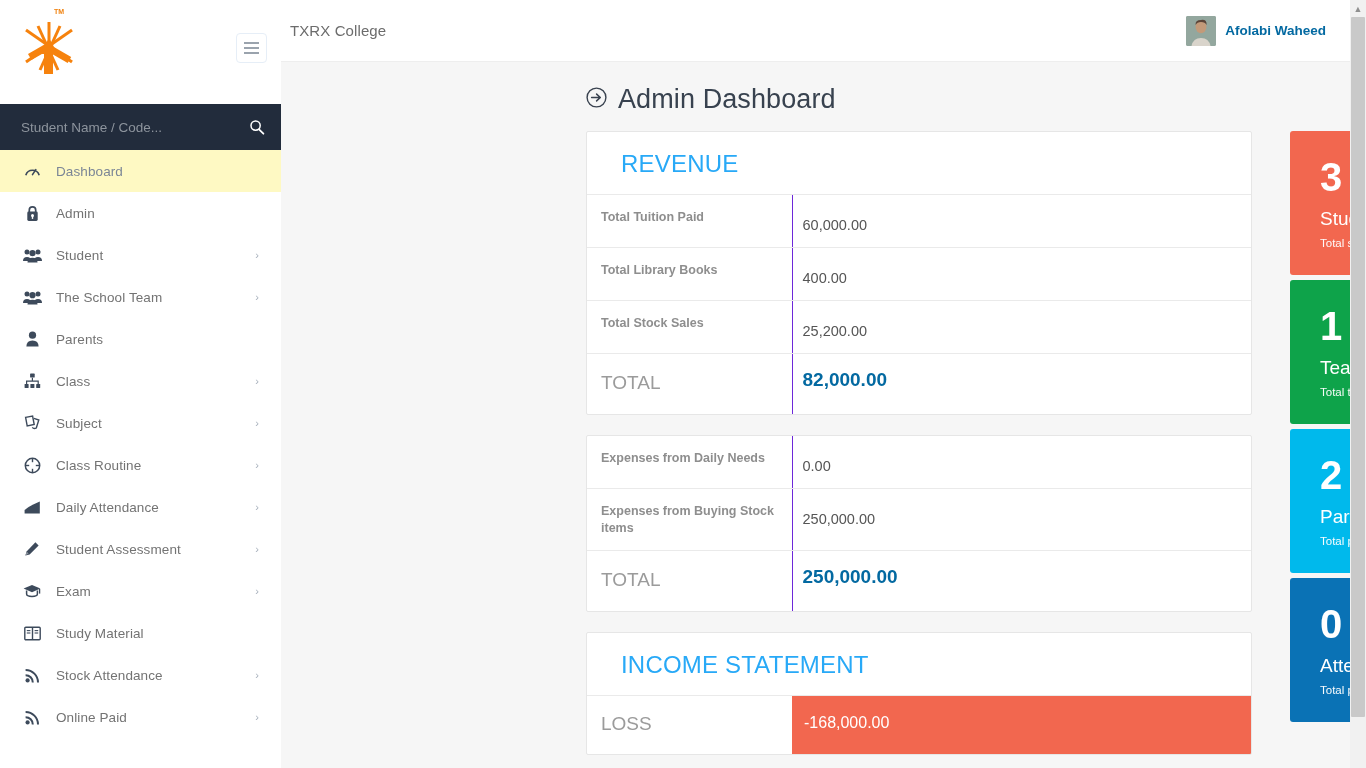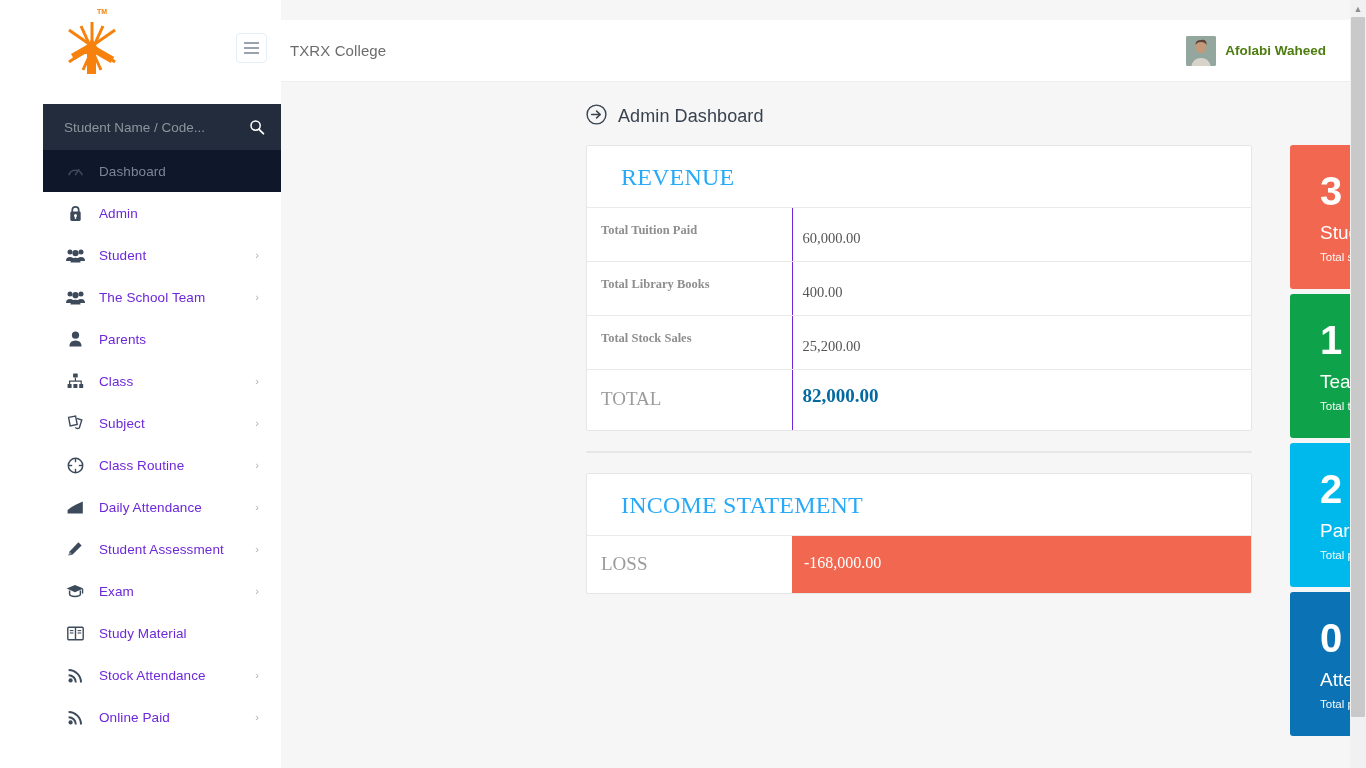--- a/index.html
+++ b/index.html
@@ -11,21 +11,20 @@
   }
   .app { position: relative; width: 1366px; height: 768px; display: flex; }
 
   
   .sidebar {
     width: 281px; height: 768px;
     background: #ffffff;
     flex: 0 0 281px;
     position: relative;
     overflow: hidden;
-    padding-left: 43px;
   }
   .logo-area {
     height: 104px;
     background: #ffffff;
     display: flex; align-items: center;
     position: relative;
   }
   .logo-mark {
     position: absolute; left: 18px; top: 10px;
     width: 62px; height: 70px;
@@ -63,30 +62,30 @@
   .search-ico { width: 16px; height: 16px; flex: 0 0 16px; }
 
   .menu { list-style: none; }
   .menu-item {
     display: flex; align-items: center;
     height: 42px;
     padding: 0 16px 0 22px;
     cursor: pointer;
     position: relative;
   }
-  .menu-item.active { background: #0f172a; }
+  .menu-item.active { background: #fef9c3; }
   .menu-item .mi-icon {
     width: 20px; flex: 0 0 20px;
     display: flex; align-items: center; justify-content: center;
     color: #3c4a5c;
     margin-right: 14px;
   }
   .menu-item .mi-label {
     font-size: 13.5px;
-    color: #6d28d9;
+    color: #737373;
     letter-spacing: .1px;
     white-space: nowrap;
   }
   .menu-item.active .mi-label { color: #7b8696; }
   .chev {
     position: absolute; right: 22px; top: 50%;
     transform: translateY(-50%);
     color: #a7b0bc; font-size: 11px;
   }
 
@@ -97,71 +96,69 @@
     position: relative;
     background: #f6f6f6;
     overflow: hidden;
   }
   .topbar {
     height: 62px; flex: 0 0 62px;
     background: #ffffff;
     display: flex; align-items: center;
     padding: 0 40px 0 9px;
     border-bottom: 1px solid #eeeeee;
-    margin-top: 20px;
   }
   .college-name {
     font-size: 15px; color: #6c6c6c;
     letter-spacing: .1px;
   }
   .user-box {
     margin-left: auto;
     display: flex; align-items: center; gap: 9px;
     cursor: pointer;
   }
   .avatar {
     width: 30px; height: 30px;
     border-radius: 2px;
     overflow: hidden;
     background: #8ca09a;
     position: relative;
   }
   .user-name {
     font-size: 13.5px; font-weight: bold;
-    color: #4d7c0f;
+    color: #0369a1;
   }
 
   .content { flex: 1; position: relative; padding: 0; overflow: hidden; }
 
   .page-title-row {
     display: flex; align-items: center; gap: 11px;
     padding: 22px 0 16px 305px;
   }
   .page-title {
-    font-size: 18px; color: #38424f; font-weight: normal;
+    font-size: 27px; color: #38424f; font-weight: normal;
     letter-spacing: .1px;
   }
 
   .grid {
     display: flex;
     padding: 0 25px 0 305px;
     gap: 38px;
     align-items: flex-start;
   }
   .col-left { width: 666px; flex: 0 0 666px; }
   .col-right { width: 330px; flex: 0 0 330px; }
 
   
   .panel {
     background: #ffffff;
     border: 1px solid #e6e6e6;
     border-radius: 2px;
     margin-bottom: 20px;
     overflow: hidden;
-    font-family: Liberation Serif, serif;
   }
   .panel-head {
     padding: 18px 22px 16px 34px;
     border-bottom: 1px solid #eaeaea;
   }
   .panel-head h2 {
     font-size: 24px; font-weight: normal;
     color: #28a9f7; letter-spacing: .2px;
   }
   table.fin { width: 100%; border-collapse: collapse; table-layout: fixed; }
@@ -498,20 +495,36 @@
                   </tr>
                   <tr>
                     <td class="lbl total">TOTAL</td>
                     <td class="val total">82,000.00</td>
                   </tr>
                 </tbody>
             </table>
           </div>
 
           <div class="panel">
+            <table class="fin">
+              <tbody id="expenses-body">
+                  <tr>
+                    <td class="lbl">Expenses from Daily Needs</td>
+                    <td class="val">0.00</td>
+                  </tr>
+                  <tr>
+                    <td class="lbl">Expenses from Buying Stock items</td>
+                    <td class="val">250,000.00</td>
+                  </tr>
+                  <tr>
+                    <td class="lbl total">TOTAL</td>
+                    <td class="val total">250,000.00</td>
+                  </tr>
+                </tbody>
+            </table>
           </div>
 
           <div class="panel">
             <div class="panel-head">
               <h2>INCOME STATEMENT</h2>
             </div>
             <table class="fin">
               <tbody>
                 <tr>
                   <td class="lbl loss">LOSS</td>

